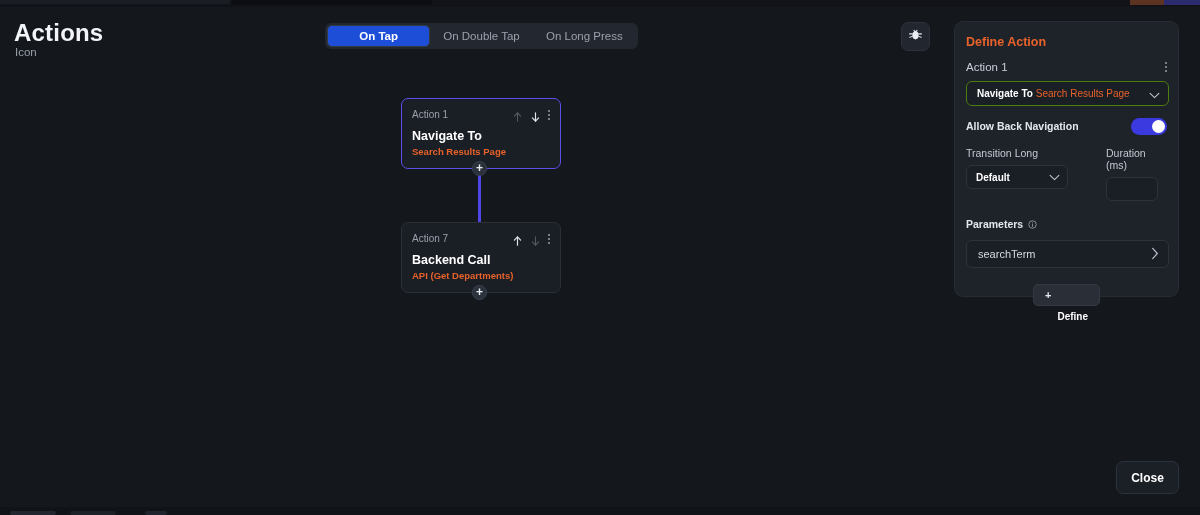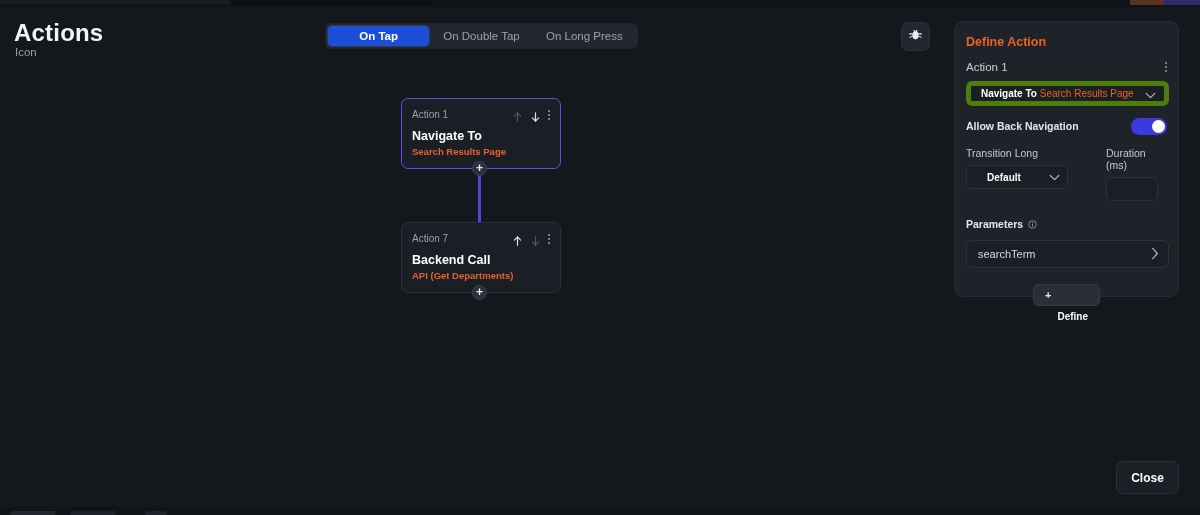--- a/index.html
+++ b/index.html
@@ -107,21 +107,21 @@
   }
   .panel-title { font-size: 12.5px; font-weight: bold; color: #e8622a; }
   .panel-row-action {
     margin-top: 11px; display: flex; align-items: center; justify-content: space-between;
     height: 14px;
   }
   .panel-action-label { font-size: 11.5px; color: #c9cfd8; }
 
   .select {
     margin-top: 7px; height: 25px; width: 203px;
-    background: #1a1e25; border: 5px solid #4d7c0f; border-radius: 6px;
+    background: #1a1e25; border: 1px solid #4d7c0f; border-radius: 6px;
     display: flex; align-items: center; justify-content: space-between;
     padding: 0 8px 0 10px; cursor: pointer;
   }
   .select-text { font-size: 10px; }
   .select-text b { color: #ffffff; }
   .select-text i { color: #e8622a; font-style: normal; }
 
   .toggle-row {
     margin-top: 11px; display: flex; align-items: center; justify-content: space-between;
     height: 18px;
@@ -135,21 +135,21 @@
     position: absolute; right: 2px; top: 2px; width: 13px; height: 13px;
     border-radius: 50%; background: #ffffff;
   }
 
   .two-col { margin-top: 12px; display: flex; gap: 12px; align-items: flex-start; }
   .col-label { font-size: 10.5px; color: #c2c9d3; }
   .field-select {
     margin-top: 6px; width: 102px; height: 24px;
     background: #1a1e25; border: 1px solid #2d333c; border-radius: 6px;
     display: flex; align-items: center; justify-content: space-between;
-    padding: 0 7px 0 20px; cursor: pointer;
+    padding: 0 7px 0 9px; cursor: pointer;
   }
   .field-select span { font-size: 10px; font-weight: bold; color: #ffffff; }
   .field-input {
     margin-top: 6px; width: 52px; height: 24px;
     background: #1a1e25; border: 1px solid #2d333c; border-radius: 6px;
     color: #e2e6eb; font-size: 10px; font-family: "Liberation Sans", sans-serif;
     padding: 0 6px; outline: none;
   }
   .col-right { margin-left: 26px; }
 

